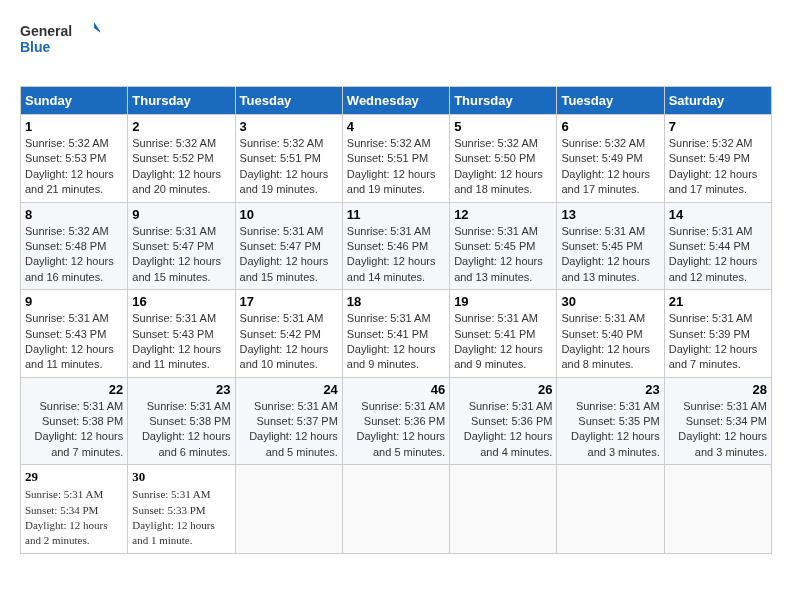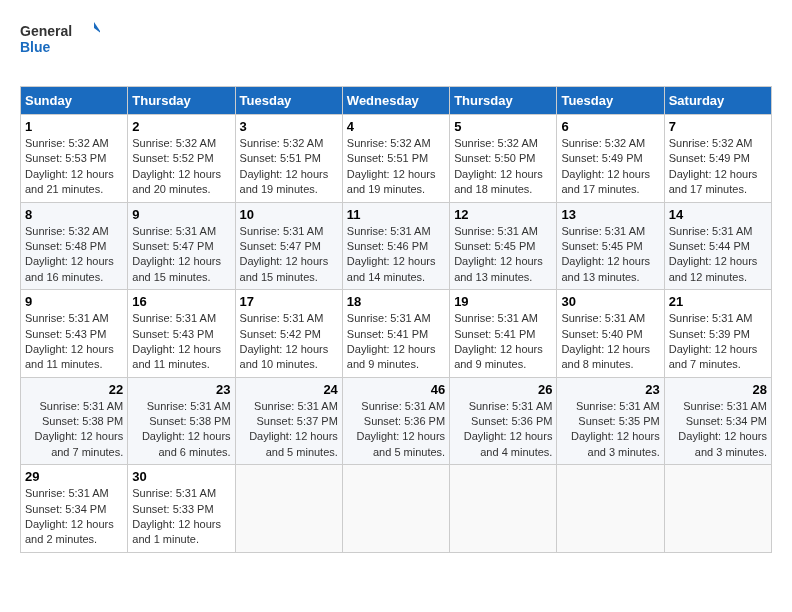--- a/index.html
+++ b/index.html
@@ -71,21 +71,21 @@
     .empty {
       background: #f9f9f9 !important;
     }
     .calendar tr:nth-child(odd) td {
       background: #fff;
     }
     .row1 td { background: #fff; }
     .row2 td { background: #eef2f7; }
     .row3 td { background: #fff; }
     .row4 td { background: #eef2f7; text-align: right; }
-    .row5 td { background: #fff; }
+    .row5 td { background: #fff; font-family: Liberation Serif, serif; }
   </style>
 </head>
 <body>
 
 <div class="header">
   <div class="logo">
   <svg viewBox="0 0 80 40" width="80" height="40">
     <text x="0" y="16" font-size="14" font-weight="bold" fill="#333" font-family="Arial">General</text>
     <text x="0" y="32" font-size="14" font-weight="bold" fill="#1a6bbf" font-family="Arial">Blue</text>
     <polygon points="74,2 82,14 74,8" fill="#1a6bbf"></polygon>

